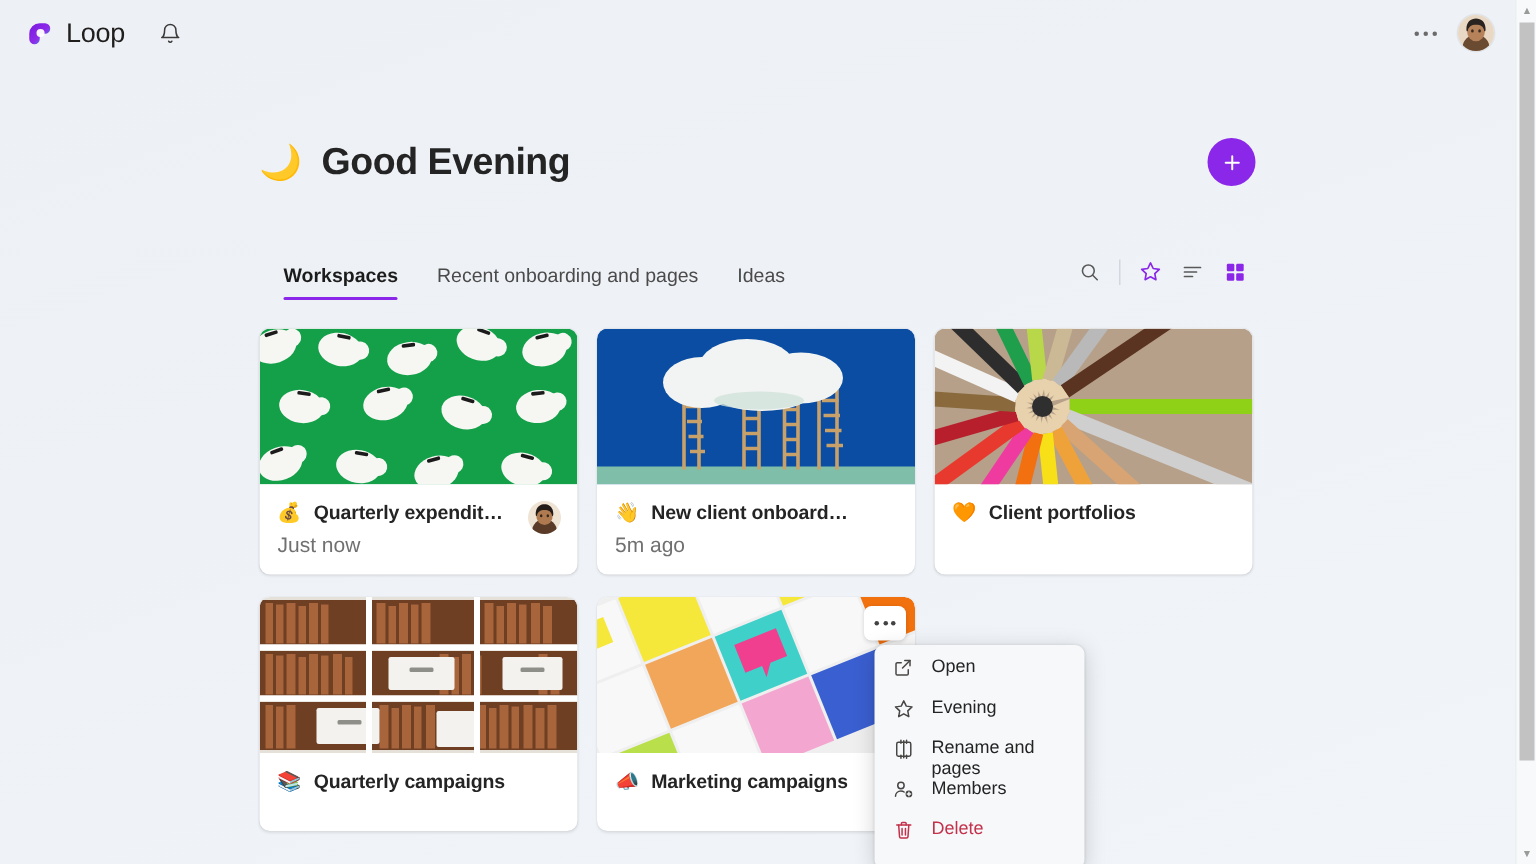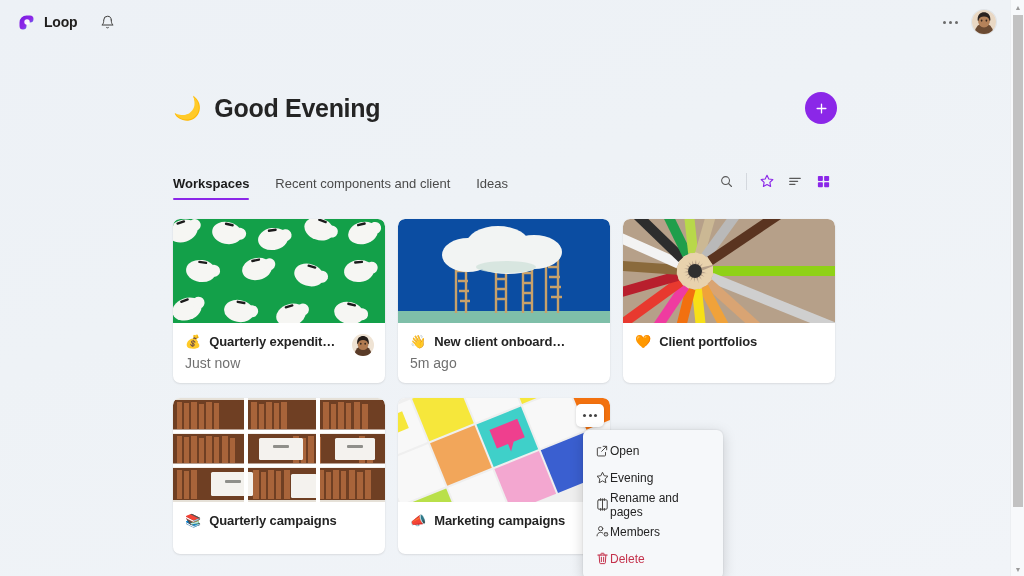--- a/index.html
+++ b/index.html
@@ -38,22 +38,22 @@
     display: flex;
     align-items: center;
     gap: 7px;
   }
   .loop-logo {
     width: 21px;
     height: 21px;
     display: block;
   }
   .brand-name {
-    font-size: 14px;
-    font-weight: bold;
+    font-size: 18px;
+    font-weight: normal;
     letter-spacing: -0.2px;
     color: #201f1e;
   }
   .bell-btn {
     margin-left: 17px;
     width: 26px; height: 26px;
     display: flex; align-items: center; justify-content: center;
     border-radius: 4px;
   }
   .topbar-spacer { flex: 1; }
@@ -115,21 +115,21 @@
   }
   .add-btn svg { display: block; }
 
   
   .tabs-row {
     display: flex;
     align-items: flex-end;
     margin-top: 40px;
     height: 30px;
   }
-  .tabs { display: flex; align-items: flex-end; gap: 0; }
+  .tabs { display: flex; align-items: flex-end; gap: 0; margin-left: 16px; }
   .tab {
     font-size: 13px;
     color: #4a4a4a;
     padding: 0 13px 9px 13px;
     position: relative;
     cursor: pointer;
     white-space: nowrap;
   }
   .tab:first-child { padding-left: 0; margin-left: 0; }
   .tab.active { color: #1b1b1b; font-weight: bold; }
@@ -249,21 +249,22 @@
     top: 430px;
     width: 140px;
     background: #f6f8fa;
     border-radius: 6px;
     box-shadow: 0 3px 14px rgba(0,0,0,.17), 0 0 2px rgba(0,0,0,.12);
     padding: 7px 0;
     z-index: 20;
   }
   .menu-item {
     display: flex;
-    align-items: center;
+    align-items: flex-start;
+    gap: 11px;
     height: 27px;
     padding: 0 11px;
     font-size: 12px;
     color: #242424;
     cursor: pointer;
   }
   .menu-item .mi-icon {
     width: 16px; height: 16px;
     display: flex; align-items: center; justify-content: center;
     flex: 0 0 16px;
@@ -361,21 +362,21 @@
         <button class="add-btn">
           <svg width="15" height="15" viewBox="0 0 24 24" fill="none" stroke="#ffffff" stroke-width="2.1" stroke-linecap="round">
             <path d="M12 5v14M5 12h14"></path>
           </svg>
         </button>
       </div>
 
       <div class="tabs-row">
         <div class="tabs">
           <div class="tab active">Workspaces</div>
-          <div class="tab">Recent components and client</div>
+          <div class="tab">Recent onboarding and pages</div>
           <div class="tab">Ideas</div>
         </div>
         <div class="tabs-spacer"></div>
         <div class="view-tools">
           <div class="tool-btn">
             <svg width="15" height="15" viewBox="0 0 24 24" fill="none" stroke="#595959" stroke-width="1.7" stroke-linecap="round">
               <circle cx="10.5" cy="10.5" r="6.3"></circle>
               <path d="M15.2 15.2 20 20"></path>
             </svg>
           </div>

